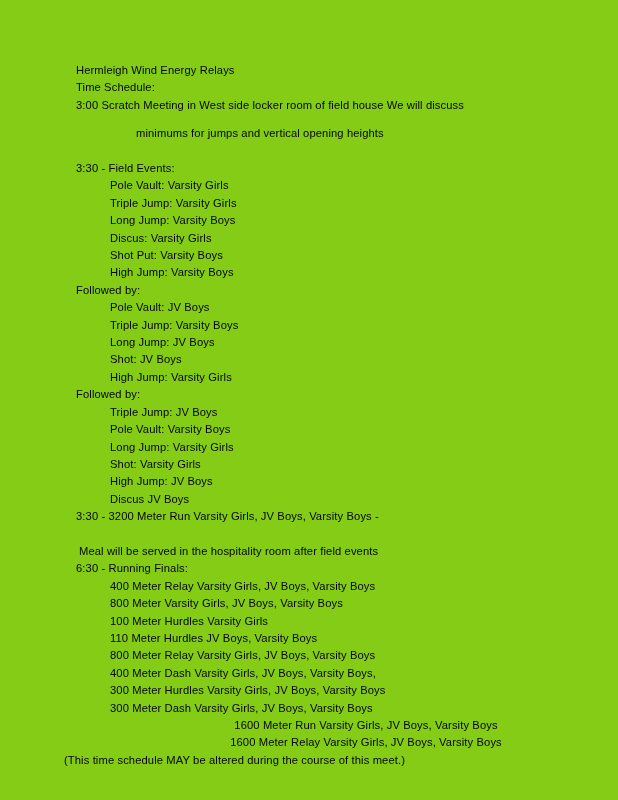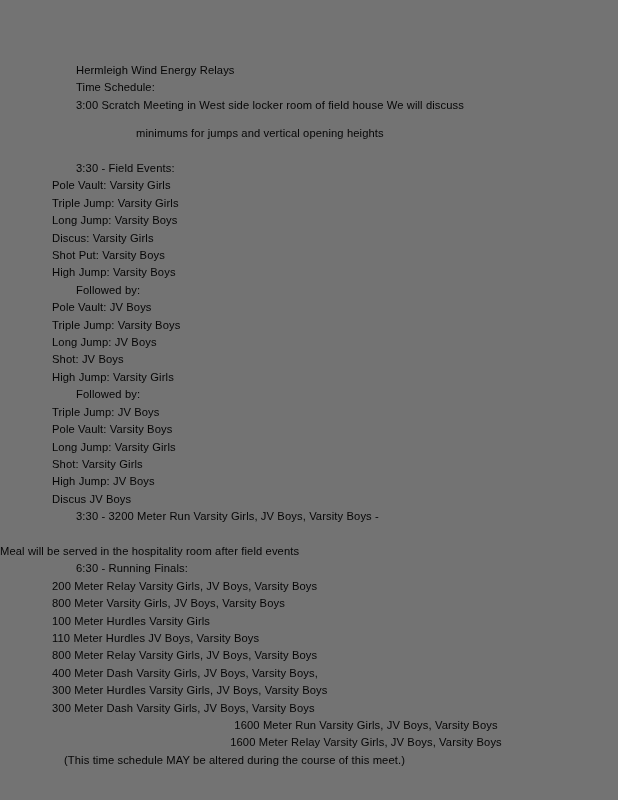--- a/index.html
+++ b/index.html
@@ -14,44 +14,44 @@
     overflow: hidden;
     font-family: "Liberation Sans", sans-serif;
     color: #000000;
     -webkit-font-smoothing: antialiased;
   }
 
   #document-page {
     position: relative;
     width: 618px;
     height: 800px;
-    background: #737373;
+    background: #84cc16;
     box-sizing: border-box;
     padding: 62px 0 0 0;
   }
 
   #schedule-body {
     margin: 0;
     padding: 0;
     list-style: none;
   }
 
   .line {
     font-size: 11.2px;
     line-height: 17.4px;
     white-space: pre;
     letter-spacing: 0.01em;
     color: #050505;
   }
 
   
   .indent-0  { padding-left: 76px; }
-  .indent-0b { }   
+  .indent-0b { padding-left: 79px; }   
   .indent-0c { padding-left: 64px; }   
-  .indent-1  { padding-left: 52px; }  
+  .indent-1  { padding-left: 110px; }  
   .indent-1b { padding-left: 114px; text-align: center; }  
   .indent-2  { padding-left: 136px; margin-top: 11px; }  
 
   .spacer {
     height: 17.4px;
   }
 </style>
 </head>
 <body>
 
@@ -95,21 +95,21 @@
     <div class="line indent-1">Discus JV Boys</div>
 
     <div class="line indent-0">3:30 - 3200 Meter Run Varsity Girls, JV Boys, Varsity Boys -</div>
 
     <div class="spacer"></div>
 
     <div class="line indent-0b">Meal will be served in the hospitality room after field events</div>
 
     <div class="line indent-0">6:30 - Running Finals:</div>
 
-    <div class="line indent-1">200 Meter Relay Varsity Girls, JV Boys, Varsity Boys</div>
+    <div class="line indent-1">400 Meter Relay Varsity Girls, JV Boys, Varsity Boys</div>
     <div class="line indent-1">800 Meter Varsity Girls, JV Boys, Varsity Boys</div>
     <div class="line indent-1">100 Meter Hurdles Varsity Girls</div>
     <div class="line indent-1">110 Meter Hurdles JV Boys, Varsity Boys</div>
     <div class="line indent-1">800 Meter Relay Varsity Girls, JV Boys, Varsity Boys</div>
     <div class="line indent-1">400 Meter Dash Varsity Girls, JV Boys, Varsity Boys,</div>
     <div class="line indent-1">300 Meter Hurdles Varsity Girls, JV Boys, Varsity Boys</div>
     <div class="line indent-1">300 Meter Dash Varsity Girls, JV Boys, Varsity Boys</div>
     <div class="line indent-1b">1600 Meter Run Varsity Girls, JV Boys, Varsity Boys</div>
     <div class="line indent-1b">1600 Meter Relay Varsity Girls, JV Boys, Varsity Boys</div>
 

